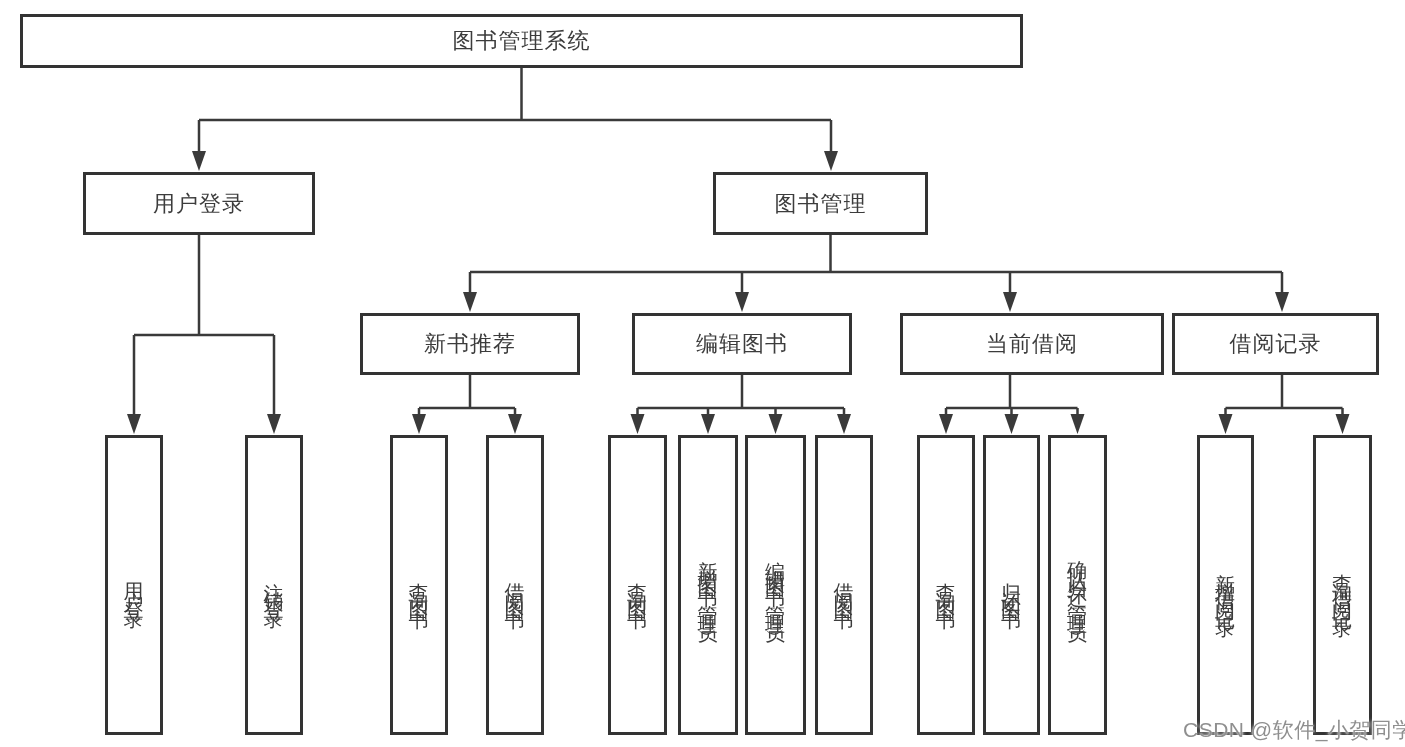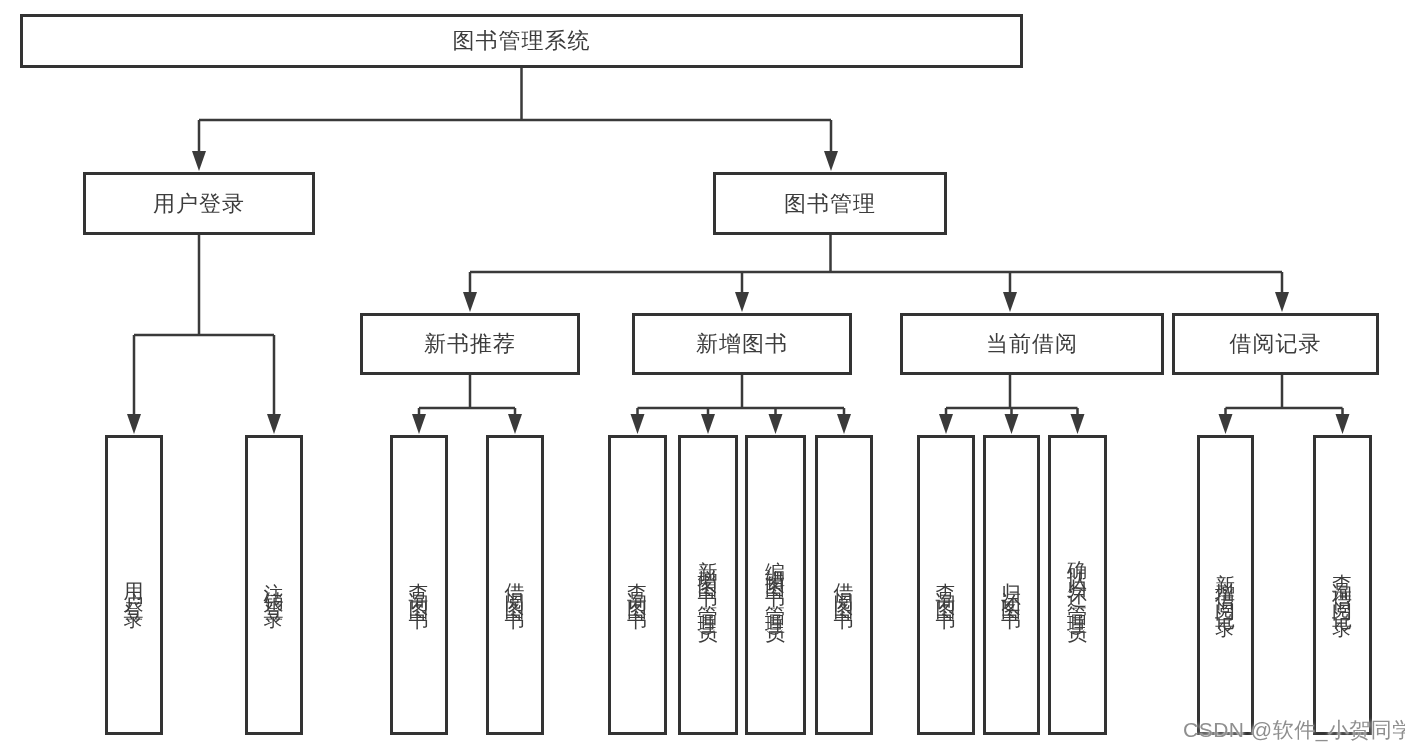--- a/index.html
+++ b/index.html
@@ -92,29 +92,29 @@
     <use href="#ah" x="1342.5" y="434"></use>
   </svg>
 
   <div class="node h-node" style="left:20px; top:14px; width:1003px; height:54px;">
     <span>图书管理系统</span>
   </div>
 
   <div class="node h-node" style="left:83px; top:172px; width:232px; height:63px;">
     <span>用户登录</span>
   </div>
-  <div class="node h-node" style="left:713px; top:172px; width:234px; height:63px;">
+  <div class="node h-node" style="left:713px; top:172px; width:215px; height:63px;">
     <span>图书管理</span>
   </div>
 
   <div class="node h-node" style="left:360px; top:313px; width:220px; height:62px;">
     <span>新书推荐</span>
   </div>
   <div class="node h-node" style="left:632px; top:313px; width:220px; height:62px;">
-    <span>新增图书</span>
+    <span>编辑图书</span>
   </div>
   <div class="node h-node" style="left:900px; top:313px; width:264px; height:62px;">
     <span>当前借阅</span>
   </div>
   <div class="node h-node" style="left:1172px; top:313px; width:207px; height:62px;">
     <span>借阅记录</span>
   </div>
 
   <div class="node leaf" style="left:105px; width:58px;">
     <span class="vtext">用户登录</span>

